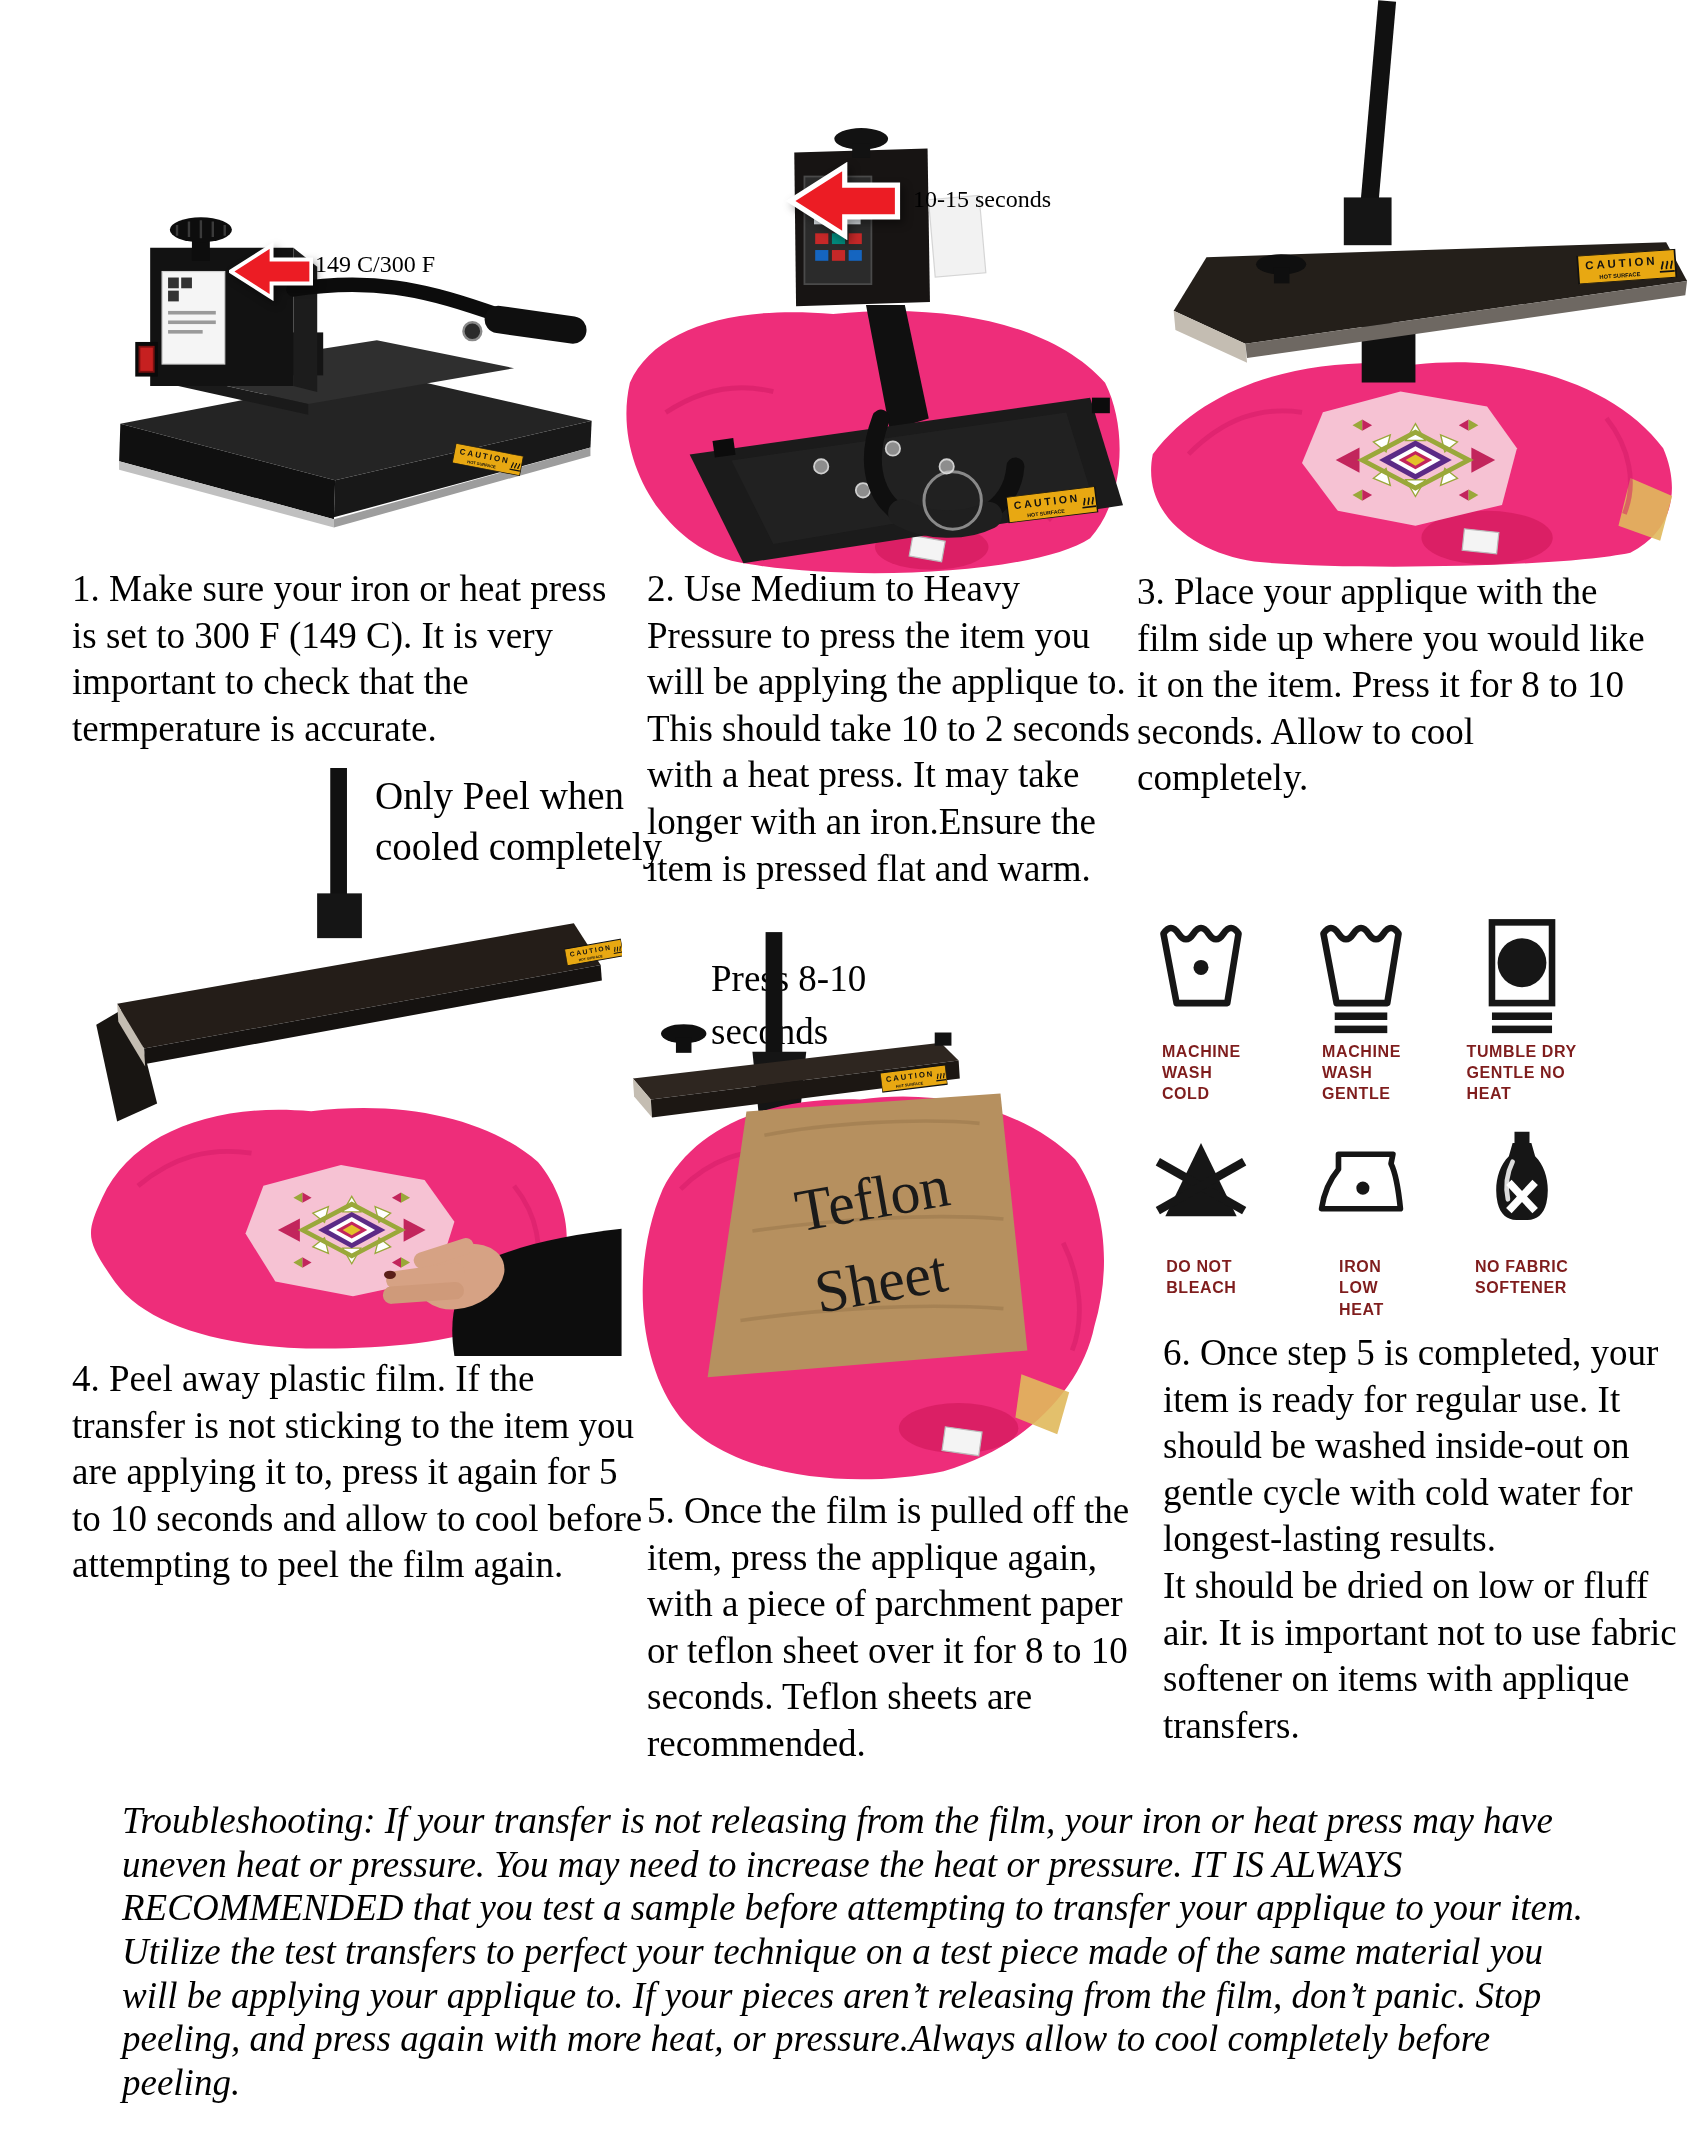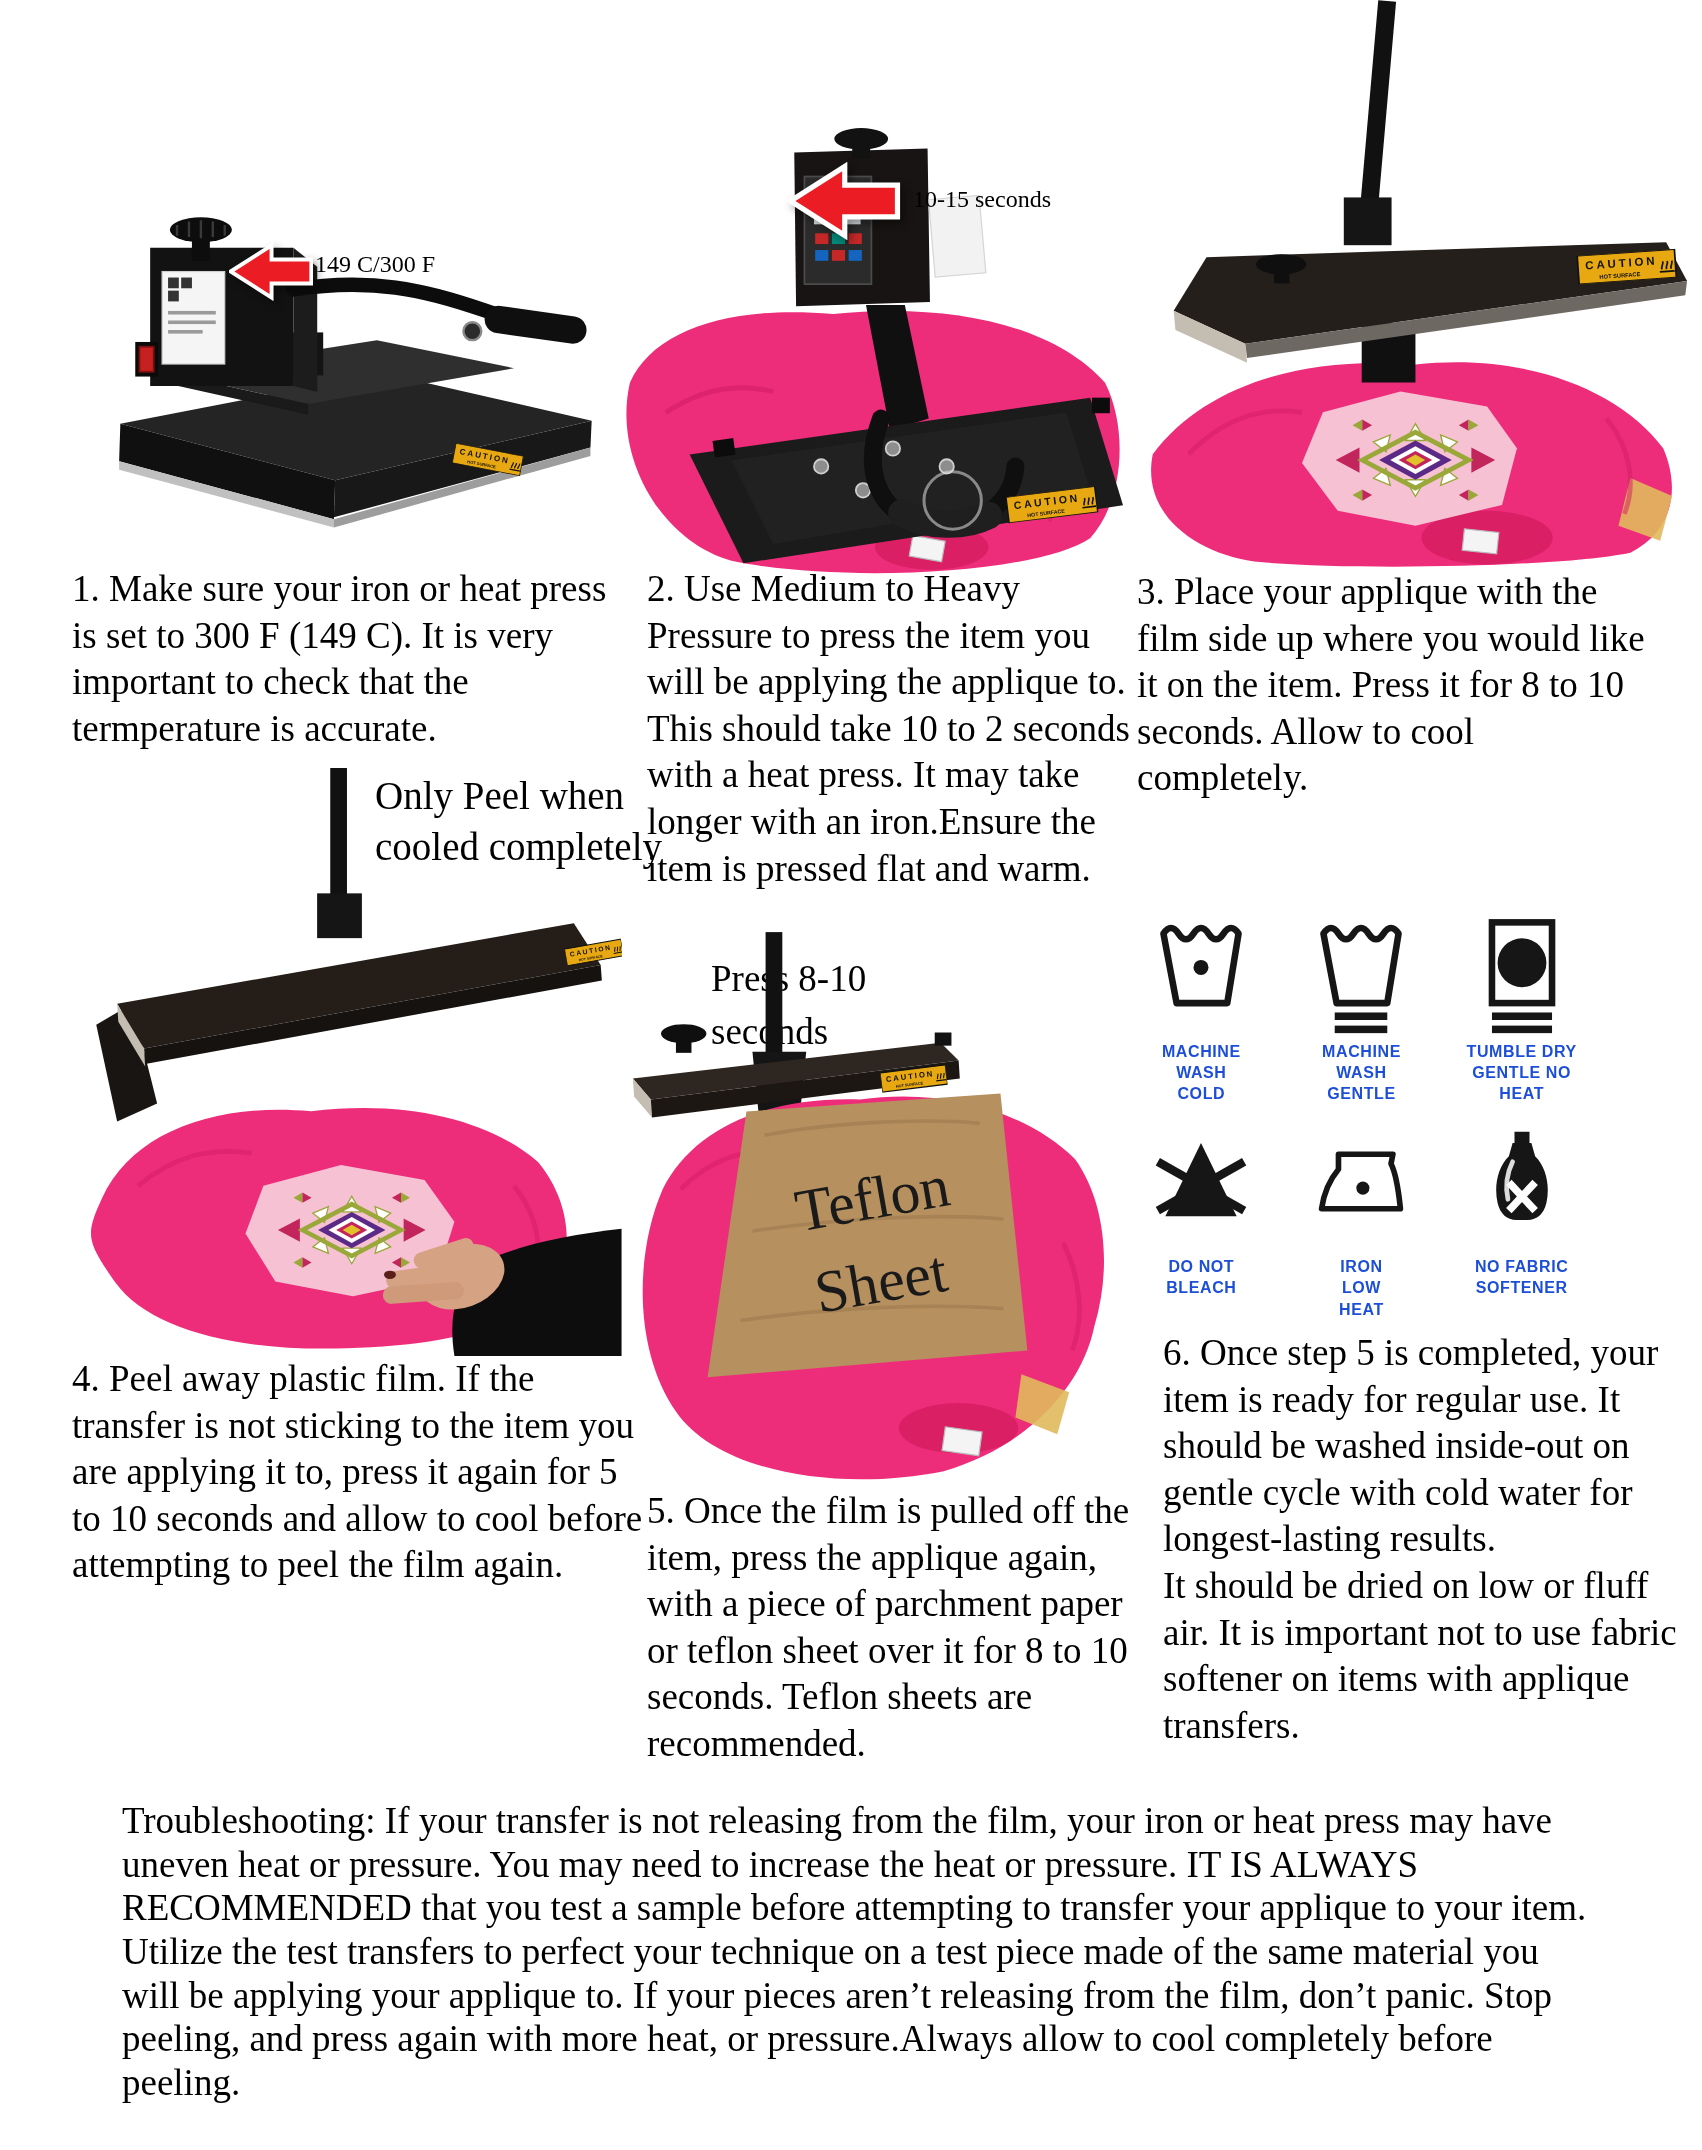--- a/index.html
+++ b/index.html
@@ -14,25 +14,25 @@
   .step-text{position:absolute;font-size:37px;line-height:1.26;white-space:pre-line;margin-left:15px;}
   .callout-center{text-align:left;}
   .care-grid{
     position:absolute;left:1129px;top:913px;width:465px;
     display:grid;grid-template-columns:repeat(3,1fr);column-gap:15.5px;row-gap:24px;
   }
   .care-item{display:flex;flex-direction:column;align-items:center;}
   .care-item svg{width:94px;height:122px;display:block;}
   .care-label{
     margin-top:6px;font:700 16px/1.32 "Liberation Sans","DejaVu Sans",sans-serif;
-    letter-spacing:0.6px;text-align:center;white-space:pre-line;color:#1d4ed8;
+    letter-spacing:0.6px;white-space:pre-line;color:#7f1d1d;
   }
   .troubleshooting{
     position:absolute;left:122px;top:1799px;width:1482px;margin:0;
-    font-size:37px;line-height:1.18;
+    font-size:37px;line-height:1.18;font-style:italic;
   }
   .hidden-defs{position:absolute;width:0;height:0;overflow:hidden;}
 </style>
 </head>
 <body>
 
 <div class="page">
 
   <svg class="hidden-defs" aria-hidden="true">
     <defs>

